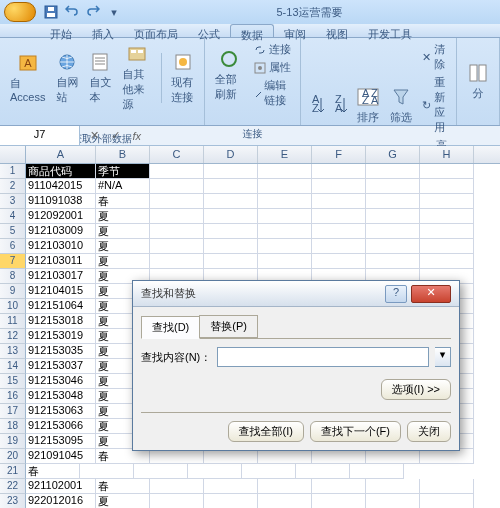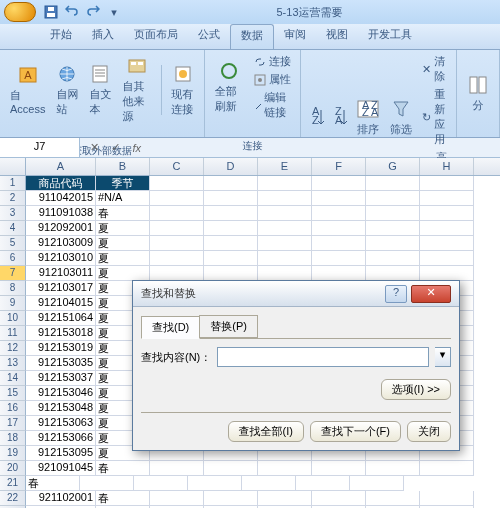--- a/index.html
+++ b/index.html
@@ -2,21 +2,21 @@
 <html><head>
 <meta charset="utf-8">
 <style>
 *{box-sizing:border-box;margin:0;padding:0;font-family:"Microsoft YaHei",SimSun,sans-serif;font-size:11px}
 body{width:500px;height:508px;overflow:hidden;background:#fff;position:relative}
 .titlebar{height:24px;background:linear-gradient(#cde4fb,#bad8f5);display:flex;align-items:center;padding:0 4px}
 .office-btn{width:32px;height:20px;border-radius:10px;background:radial-gradient(circle at 30% 30%,#ffd966,#e08600);border:1px solid #aa6600;margin-right:6px}
 .qat{display:flex;gap:3px}
 .qat-btn{width:18px;height:18px;display:flex;align-items:center;justify-content:center;color:#3b5a82}
 .title-text{flex:1;text-align:center;color:#3b5a82;font-size:11px}
-.tabs{height:26px;background:linear-gradient(#e3effc,#c9ddf4);display:flex;padding-left:40px;border-bottom:1px solid #8ba8c9}
+.tabs{height:14px;background:linear-gradient(#e3effc,#c9ddf4);display:flex;padding-left:40px;border-bottom:1px solid #8ba8c9}
 .tab{padding:3px 10px;color:#3b5a82;cursor:pointer}
 .tab.active{background:linear-gradient(#d6e7f9,#c5dcf4);border:1px solid #8ba8c9;border-bottom:none;border-radius:3px 3px 0 0}
 .ribbon{height:88px;background:linear-gradient(#d6e7f9,#c5dcf4);display:flex;border-bottom:1px solid #8ba8c9}
 .group{border-right:1px solid #a5bfd9;padding:3px 6px;display:flex;flex-direction:column;justify-content:space-between}
 .group-label{text-align:center;color:#3b5a82;font-size:10px;margin-top:18px}
 .group-content{display:flex;gap:3px;flex:1;align-items:center}
 .big-btn{display:flex;flex-direction:column;align-items:center;justify-content:center;gap:2px;padding:2px 4px;color:#3b5a82;cursor:pointer;border-radius:2px}
 .icon-box{width:22px;height:22px;display:flex;align-items:center;justify-content:center}
 .small-btn{display:flex;align-items:center;gap:3px;padding:1px 3px;color:#3b5a82;cursor:pointer;font-size:10px}
 .vcol{display:flex;flex-direction:column;gap:1px}
@@ -29,24 +29,24 @@
 .sel-all{width:26px;border-right:1px solid #9eb6ce}
 .col-h{border-right:1px solid #c3ceda;text-align:center;padding-top:2px;color:#3b5a82}
 .col-h.w-a{width:70px}
 .col-h.w-b{width:54px}
 .col-h.w-o{width:54px}
 .grid-body{position:relative}
 .row{display:flex;height:15px}
 .row-h{width:26px;background:linear-gradient(90deg,#f5f7fa,#e0e6ef);border-right:1px solid #9eb6ce;border-bottom:1px solid #c3ceda;text-align:center;color:#3b5a82;font-size:10px;padding-top:1px}
 .row-h.sel{background:#ffd768}
 .cell{border-right:1px solid #d0d7e5;border-bottom:1px solid #d0d7e5;padding:0 2px;overflow:hidden;white-space:nowrap;font-size:11px}
-.cell.w-a{width:70px;text-align:right}
+.cell.w-a{width:70px;text-align:left}
 .cell.w-b{width:54px}
 .cell.w-o{width:54px}
-.cell.hdr{background:#0c4a6e;color:#fff;text-align:center}
+.cell.hdr{background:#000000;color:#fff;}
 .dialog{position:absolute;left:132px;top:280px;width:328px;background:#f0f0f0;border:1px solid #5a7a9e;box-shadow:3px 3px 10px rgba(0,0,0,0.4)}
 .dlg-title{height:26px;background:linear-gradient(#fff,#d6e0ec);display:flex;align-items:center;padding:0 8px;border-bottom:1px solid #a5b5c8}
 .dlg-title-text{flex:1;color:#333;font-size:11px}
 .dlg-help{width:22px;height:18px;background:linear-gradient(#eaf2fb,#c5d8ee);border:1px solid #7a9ac0;border-radius:2px;text-align:center;color:#3b5a82;cursor:pointer;margin-right:4px}
 .dlg-close{width:40px;height:18px;background:linear-gradient(#e67a6f,#c8432f);border:1px solid #8a2f20;border-radius:2px;text-align:center;color:#fff;cursor:pointer}
 .dlg-body{padding:8px}
 .dlg-tabs{display:flex;border-bottom:1px solid #aca899;margin-bottom:8px}
 .dlg-tab{padding:3px 10px;border:1px solid #aca899;background:#f0f0f0;margin-right:-1px;cursor:pointer;font-size:11px}
 .dlg-tab.active{background:#fcfcfe;border-bottom:1px solid #fcfcfe;position:relative;top:1px}
 .dlg-row{display:flex;align-items:center;gap:6px;margin-bottom:8px}

